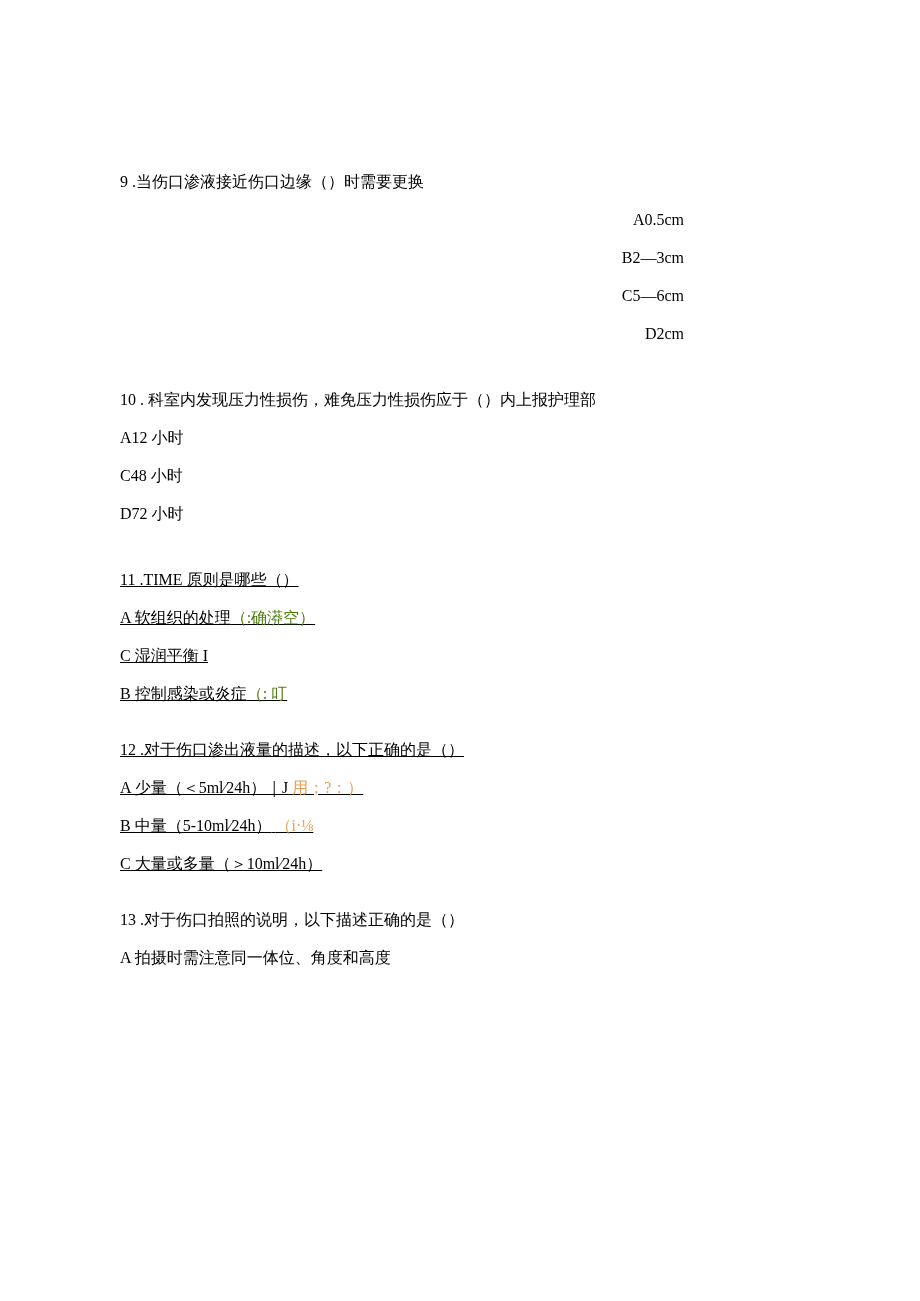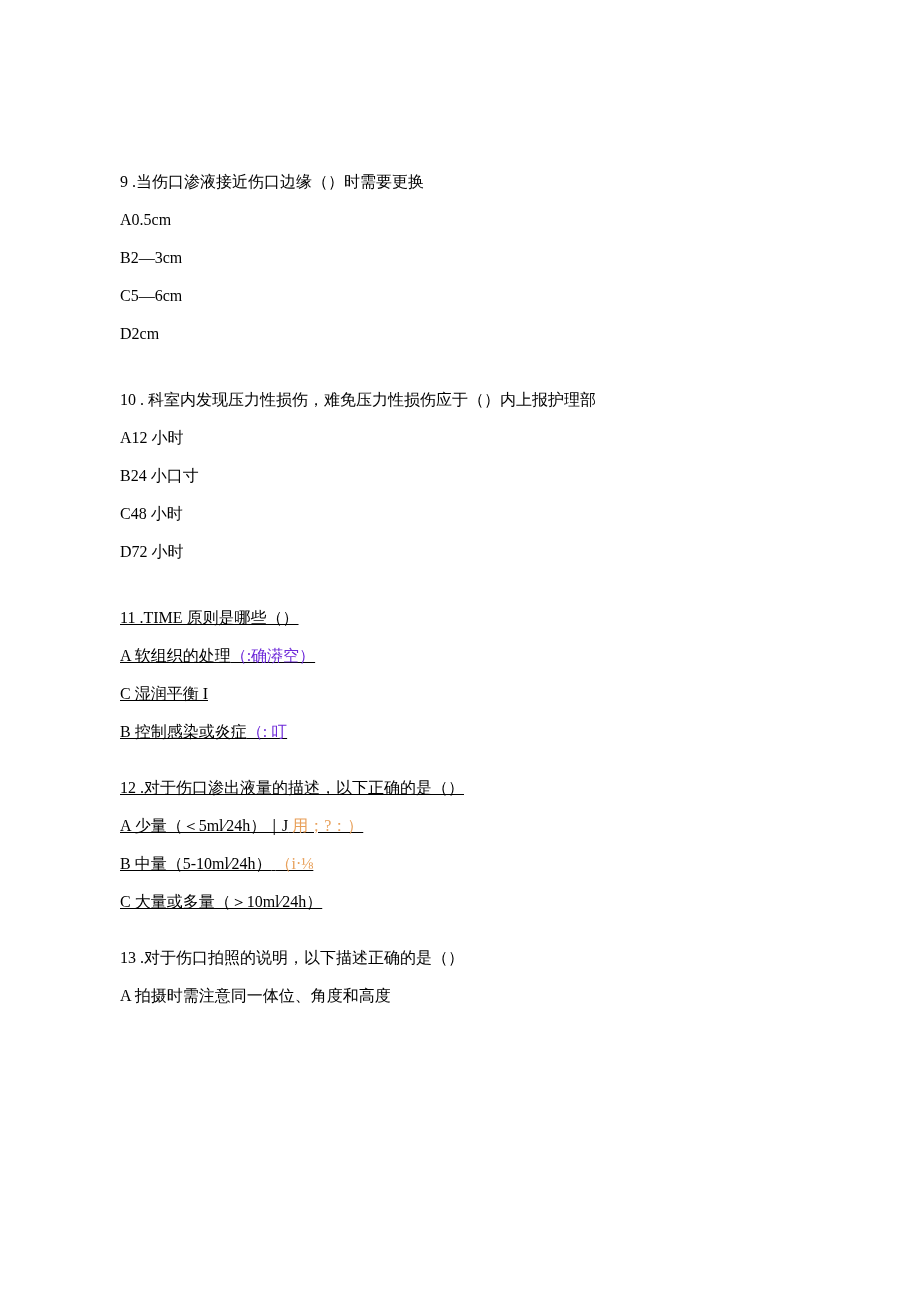--- a/index.html
+++ b/index.html
@@ -28,48 +28,48 @@
   .line {
     margin-bottom: 14px;
   }
   .opt {
     margin-bottom: 14px;
   }
   .opt.last {
     margin-bottom: 0;
   }
   .colored {
-    color: #6d28d9;
+    color: #4d7c0f;
   }
   .colored2 {
     color: #e8a05a;
   }
   .latin {
     font-family: "Times New Roman", serif;
+    text-align: right;
   }
 </style>
 </head>
 <body>
 
 <div class="page">
 
   <div class="question-block">
     <div class="line">9 .当伤口渗液接近伤口边缘（）时需要更换</div>
     <div class="opt latin">A0.5cm</div>
     <div class="opt latin">B2—3cm</div>
     <div class="opt latin">C5—6cm</div>
     <div class="opt last latin">D2cm</div>
   </div>
 
   <div style="height:14px"></div>
 
   <div class="question-block">
     <div class="line">10 . 科室内发现压力性损伤，难免压力性损伤应于（）内上报护理部</div>
     <div class="opt">A12 小时</div>
-    <div class="opt">B24 小口寸</div>
     <div class="opt">C48 小时</div>
     <div class="opt last">D72 小时</div>
   </div>
 
   <div style="height:14px"></div>
 
   <div class="question-block tight">
     <div class="line">11 .TIME 原则是哪些（）</div>
     <div class="opt">
       <span>A 软组织的处理</span><span class="colored">（:确漭空）</span>

